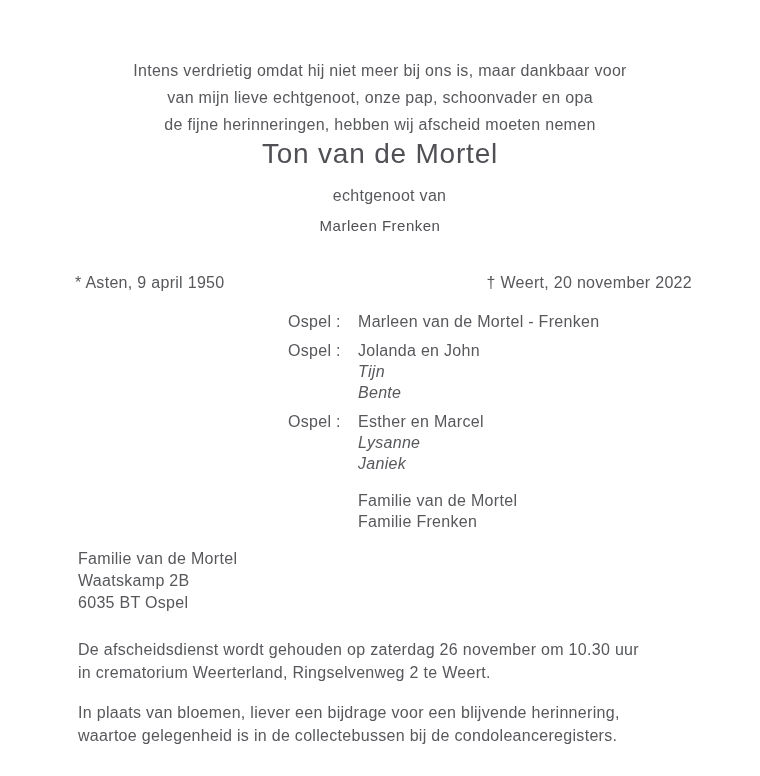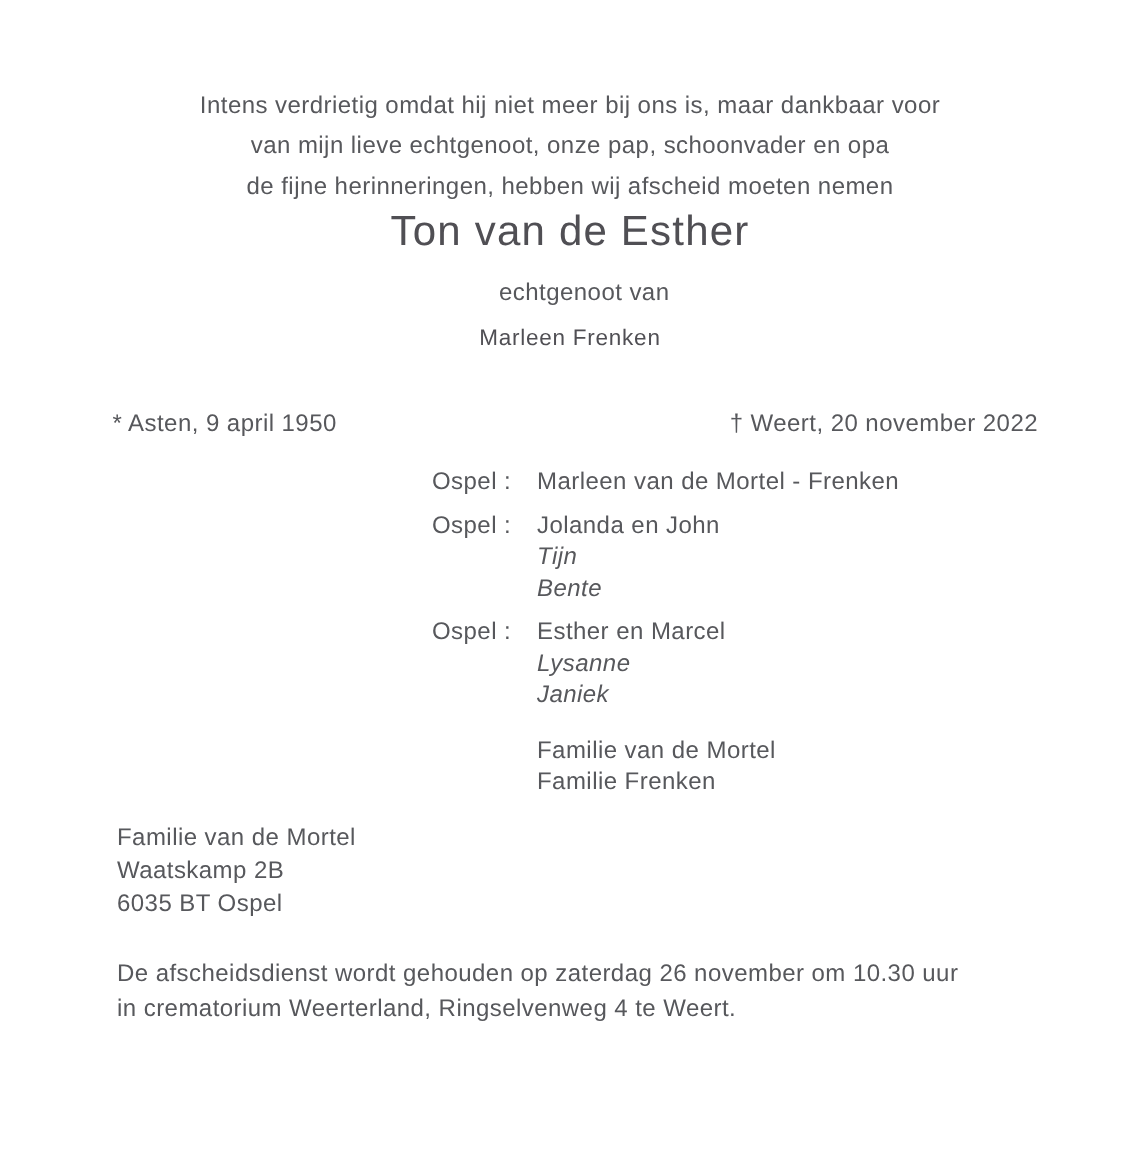--- a/index.html
+++ b/index.html
@@ -87,21 +87,21 @@
 <body>
 
 <div class="page">
 
   <div class="intro" id="intro">
       <div>Intens verdrietig omdat hij niet meer bij ons is, maar dankbaar voor</div>
       <div>van mijn lieve echtgenoot, onze pap, schoonvader en opa</div>
       <div>de fijne herinneringen, hebben wij afscheid moeten nemen</div>
     </div>
 
-  <div class="deceased-name">Ton van de Esther</div>
+  <div class="deceased-name">Ton van de Mortel</div>
 
   <div class="relation">echtgenoot van</div>
 
   <div class="spouse-name">Marleen Frenken</div>
 
   <div class="dates">
     <span>* Asten, 9 april 1950</span>
     <span>† Weert, 20 november 2022</span>
   </div>
 
@@ -138,17 +138,21 @@
     </div>
 
   <div class="address" id="address">
       <div>Familie van de Mortel</div>
       <div>Waatskamp 2B</div>
       <div>6035 BT Ospel</div>
     </div>
 
   <div class="para service" id="service">
       <div>De afscheidsdienst wordt gehouden op zaterdag 26 november om 10.30 uur</div>
-      <div>in crematorium Weerterland, Ringselvenweg 4 te Weert.</div>
+      <div>in crematorium Weerterland, Ringselvenweg 2 te Weert.</div>
     </div>
 
+  <div class="para flowers" id="flowers">
+      <div>In plaats van bloemen, liever een bijdrage voor een blijvende herinnering,</div>
+      <div>waartoe gelegenheid is in de collectebussen bij de condoleanceregisters.</div>
+    </div>
 
 </div>
 
 </body></html>

